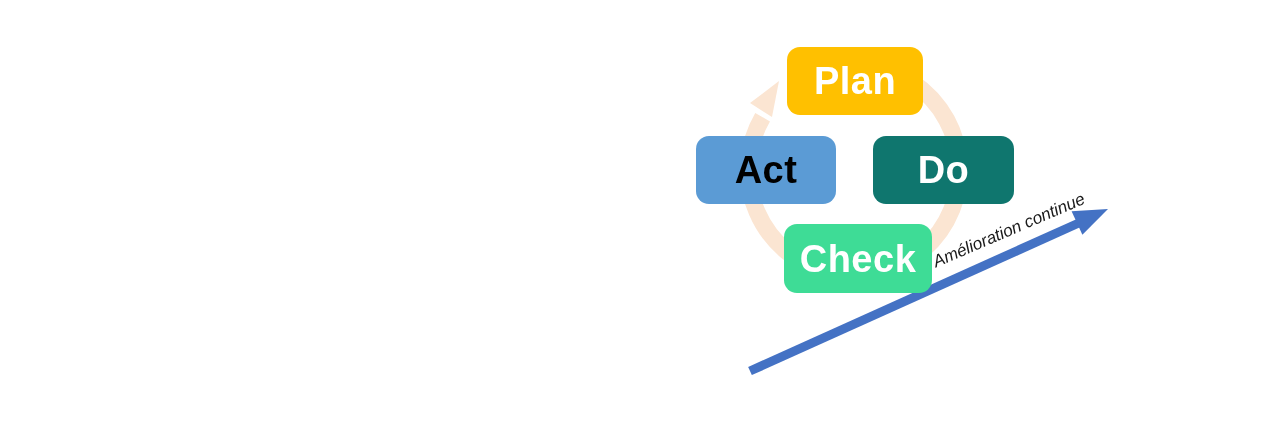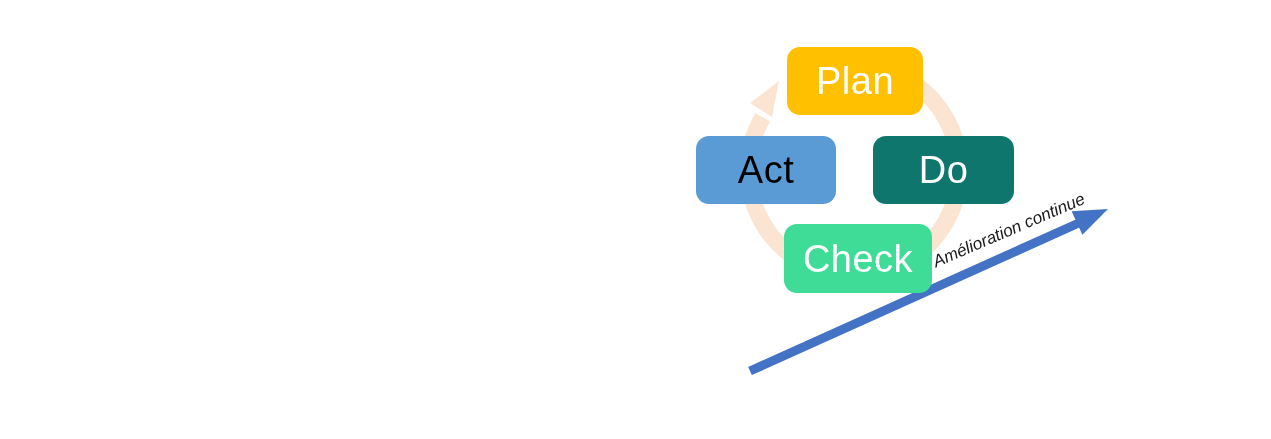--- a/index.html
+++ b/index.html
@@ -24,21 +24,21 @@
   }
   .step {
     position: absolute;
     display: flex;
     align-items: center;
     justify-content: center;
     border-radius: 13px;
   }
   .step .step-label {
     font-size: 38px;
-    font-weight: 400;
+    font-weight: 700;
     line-height: 1;
     letter-spacing: 0.5px;
   }
   .step-plan  { left: 787px; top: 47px;  width: 136px; height: 68px; }
   .step-do    { left: 873px; top: 136px; width: 141px; height: 68px; }
   .step-check { left: 784px; top: 224px; width: 148px; height: 69px; }
   .step-act   { left: 696px; top: 136px; width: 140px; height: 68px; }
   .trend-label {
     position: absolute;
     left: 934px;

